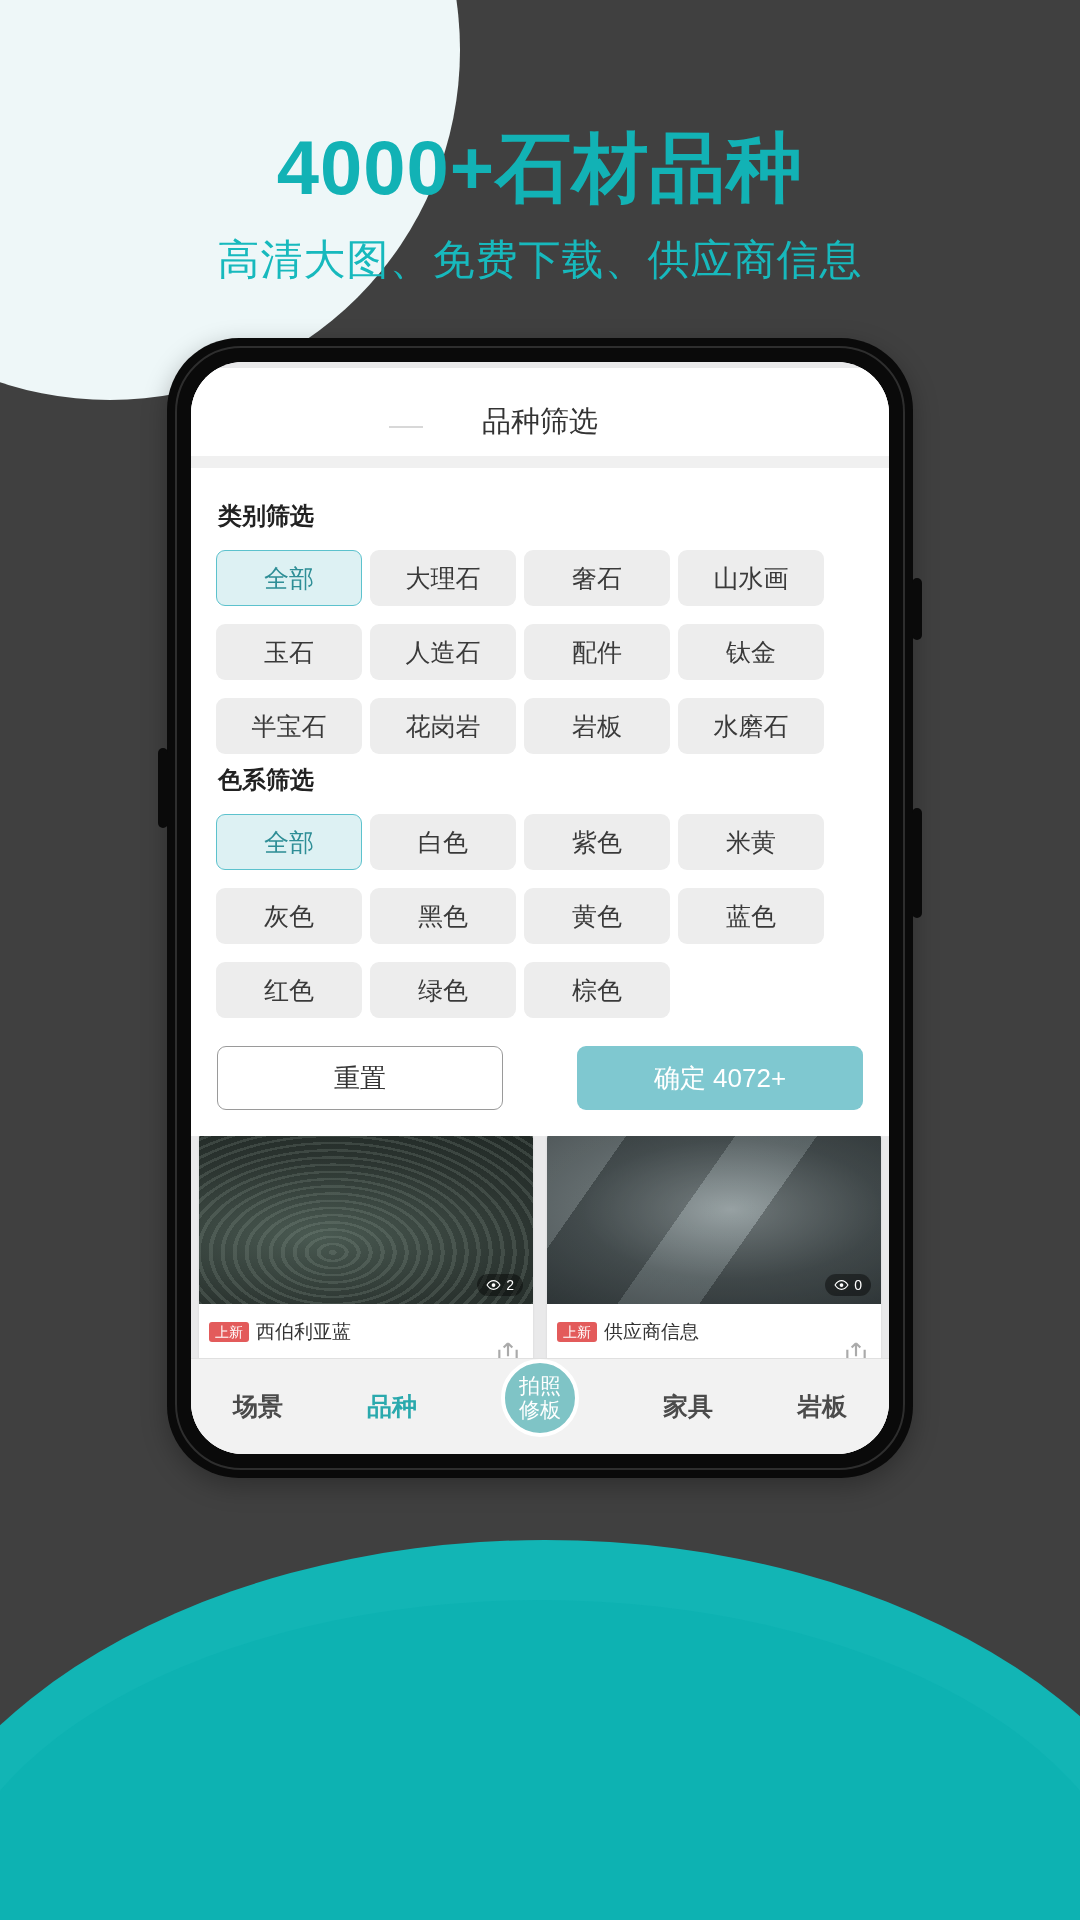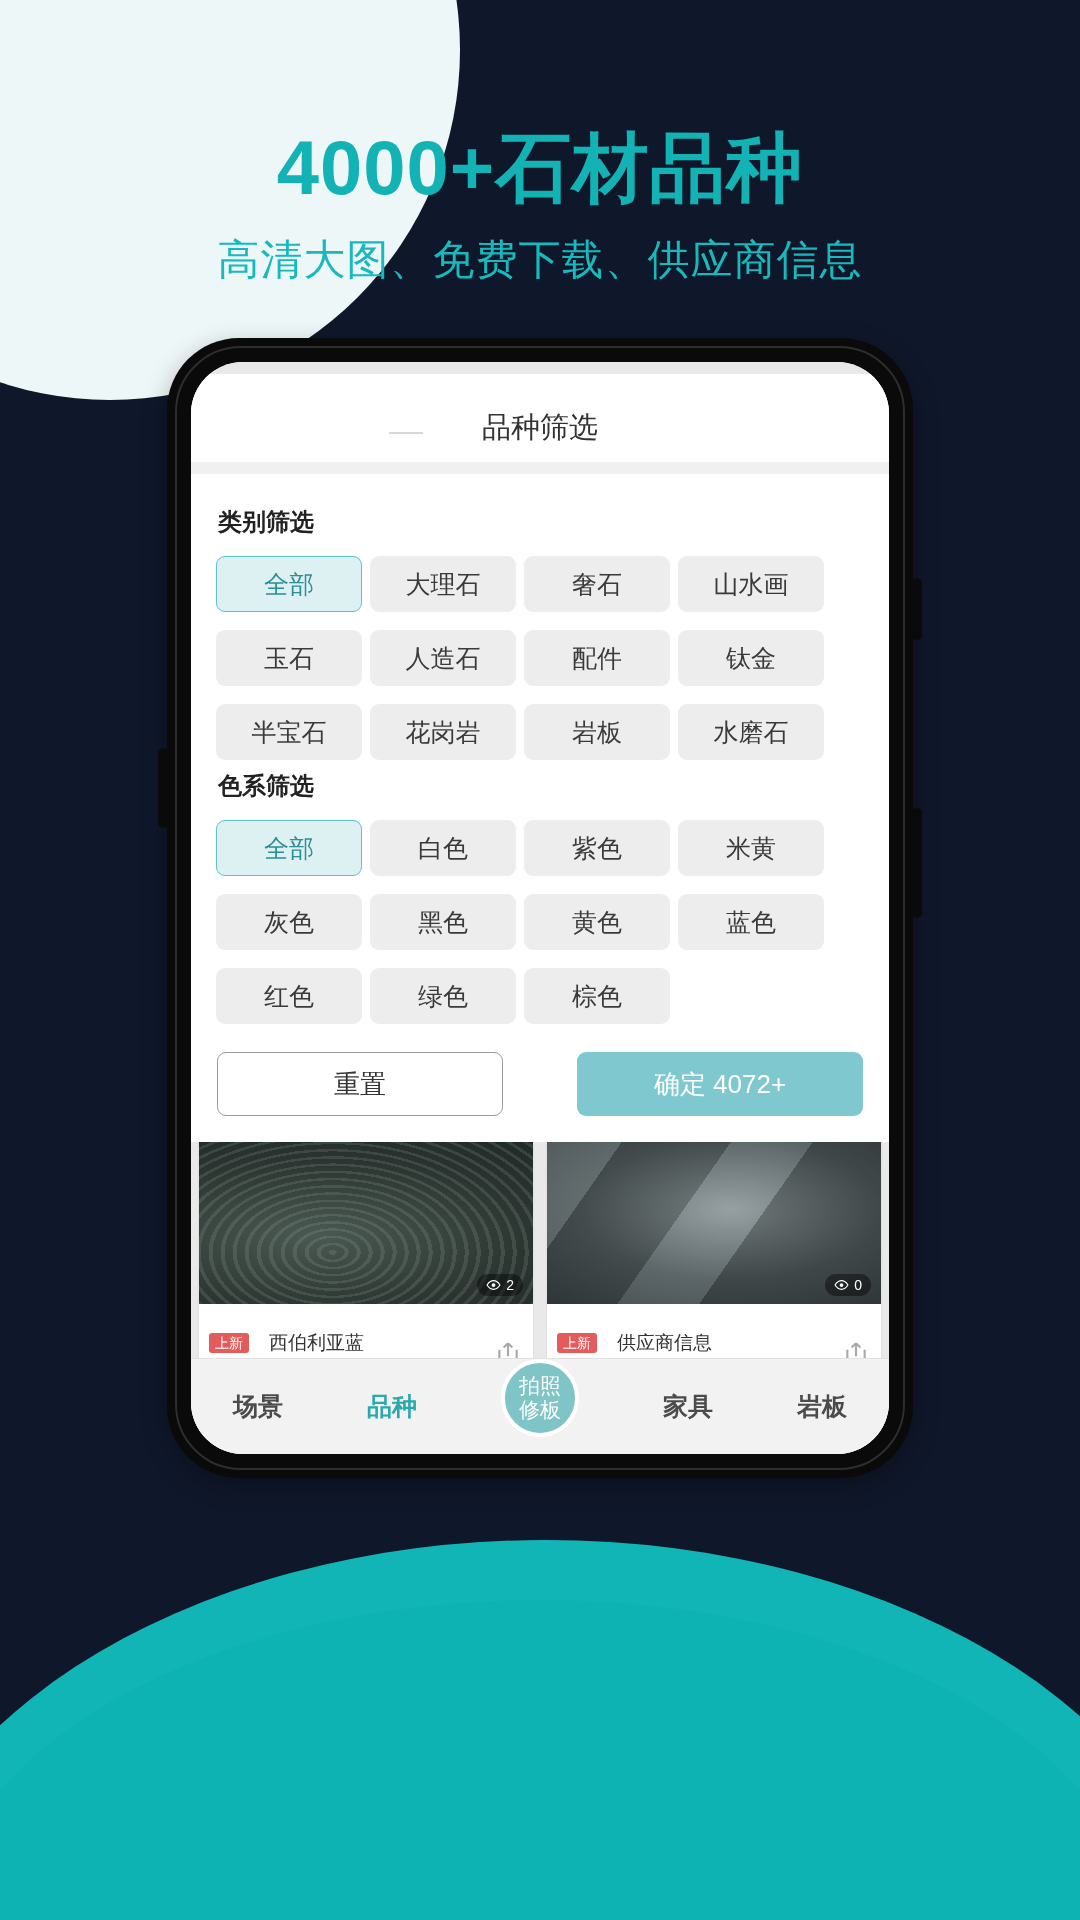--- a/index.html
+++ b/index.html
@@ -4,21 +4,21 @@
 <style>
   * { box-sizing: border-box; margin: 0; padding: 0; }
   html, body {
     width: 1080px; height: 1920px;
     font-family: "Liberation Sans", "DejaVu Sans", sans-serif;
     overflow: hidden;
   }
   .page {
     position: relative;
     width: 1080px; height: 1920px;
-    background: #0f172a;
+    background: #404040;
     overflow: hidden;
   }
   
   .blob-tl {
     position: absolute; left: -240px; top: -300px;
     width: 700px; height: 700px;
     border-radius: 50%;
     background: #eef7f8;
     z-index: 0;
   }
@@ -116,27 +116,27 @@
       linear-gradient(125deg, rgba(255,255,255,.10) 0 18%, rgba(0,0,0,.18) 18% 42%, rgba(255,255,255,.07) 42% 60%, rgba(0,0,0,.22) 60% 100%);
   }
   .view-pill {
     position: absolute; right: 10px; bottom: 8px;
     display: flex; align-items: center; gap: 5px;
     background: rgba(0,0,0,.42); color: #fff;
     font-size: 14px; padding: 3px 9px; border-radius: 11px;
     z-index: 2;
   }
   .eye { width: 15px; height: 10px; display: block; }
-  .card-body { padding: 26px 10px 6px 10px; position: relative; height: 70px; }
+  .card-body { padding: 15px 10px 6px 10px; position: relative; height: 70px; }
   .row-name { display: flex; align-items: center; gap: 7px; }
   .badge-new {
     background: #e35b5b; color: #fff; font-size: 14px;
     padding: 2px 6px; border-radius: 3px; line-height: 1.15;
   }
-  .name-text { font-size: 19px; color: #333; margin-left: 13px; }
+  .name-text { font-size: 19px; color: #333; }
   .share-ic {
     position: absolute; right: 12px; bottom: 8px;
     width: 26px; height: 26px; opacity: .55;
   }
 
   .tabbar {
     position: absolute; left: 0; right: 0; bottom: 0; height: 96px;
     background: #f2f2f2;
     display: flex; align-items: center; justify-content: space-around;
     border-top: 1px solid #e0e0e0;
@@ -146,21 +146,21 @@
   .tab-center {
     width: 78px; height: 78px; border-radius: 50%;
     background: #7fc4c6; color: #fff;
     display: flex; flex-direction: column; align-items: center; justify-content: center;
     font-size: 21px; line-height: 1.1; border: 4px solid #ffffff;
     margin-top: -18px;
   }
 
   
   .modal {
-    position: absolute; left: 0; top: 12px; right: 0;
+    position: absolute; left: 0; top: 6px; right: 0;
     height: 768px; background: #ffffff;
     z-index: 10;
     display: flex; flex-direction: column;
   }
   .modal-header {
     height: 96px; position: relative;
     display: flex; align-items: flex-end; justify-content: center;
     padding-bottom: 14px;
     border-bottom: 1px solid #f0f0f0;
   }

